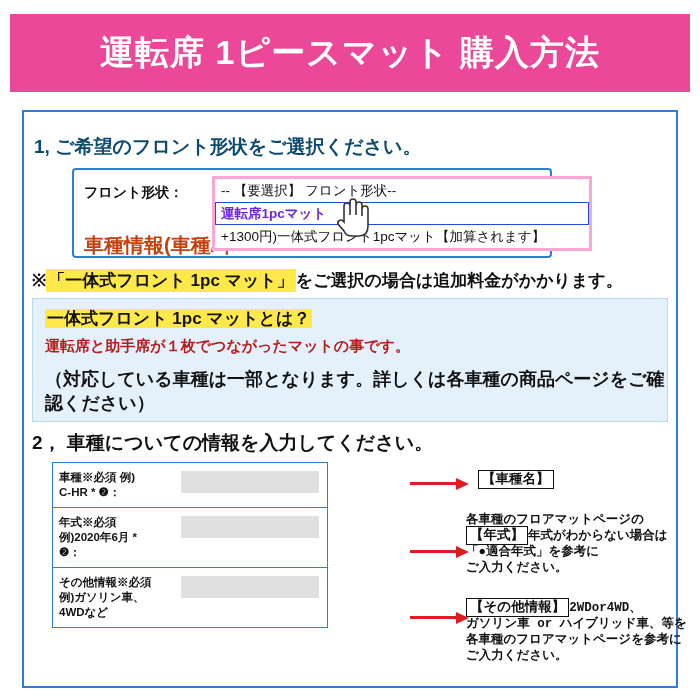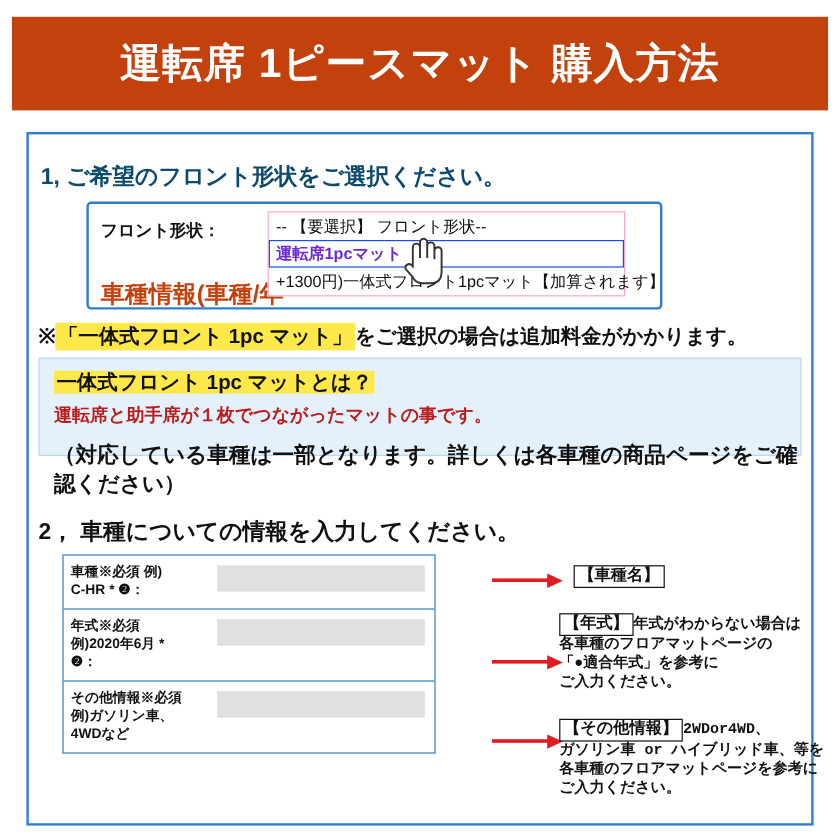--- a/index.html
+++ b/index.html
@@ -20,21 +20,21 @@
     background: #ffffff;
     box-sizing: border-box;
   }
   
   .header {
     position: absolute;
     left: 10px;
     top: 14px;
     width: 680px;
     height: 78px;
-    background: #c2410c;
+    background: #ec4899;
     display: flex;
     align-items: center;
     justify-content: center;
   }
   .header-title {
     color: #ffffff;
     font-size: 34px;
     font-weight: bold;
     letter-spacing: 1px;
     white-space: nowrap;
@@ -89,26 +89,25 @@
     top: 62px;
     font-size: 20px;
     color: #c2410c;
     font-weight: bold;
   }
   
   .dropdown {
     position: absolute;
     left: 212px;
     top: 176px;
-    width: 298px;
-    background: #ffffff;
-    border: 1px solid #f9a8d4;
+    width: 380px;
+    background: #ffffff;
+    border: 3px solid #f9a8d4;
     box-sizing: border-box;
     font-size: 13.5px;
-    margin-left: 11px;
   }
   .dd-item {
     padding: 3px 6px;
     color: #111;
     white-space: nowrap;
     line-height: 17px;
   }
   .dd-item.selected {
     background: #ffffff;
     color: #6d28d9;
@@ -139,21 +138,21 @@
     background: #ffe94a;
     padding: 2px 2px;
   }
 
   
   .infobox {
     position: absolute;
     left: 32px;
     top: 298px;
     width: 636px;
-    height: 82px;
+    height: 124px;
     background: #e4f1fb;
     border: 1px solid #b9d9ef;
     box-sizing: border-box;
   }
   .infobox-title {
     position: absolute;
     left: 12px;
     top: 8px;
     font-size: 17px;
     font-weight: bold;
@@ -188,21 +187,21 @@
     font-size: 19px;
     font-weight: bold;
     color: #111111;
   }
 
   
   .form-table {
     position: absolute;
     left: 52px;
     top: 462px;
-    width: 311px;
+    width: 276px;
     border: 1px solid #2f7fd0;
     box-sizing: border-box;
   }
   .form-row {
     display: flex;
     border-bottom: 1px solid #2f7fd0;
     box-sizing: border-box;
   }
   .form-row:last-child { border-bottom: none; }
   .form-label {
@@ -346,24 +345,24 @@
   <div class="arrow" style="left:410px; top:612px;">
     <div class="shaft"></div>
       <div class="head"></div>
   </div>
 
   <div class="anno" style="left:478px; top:472px;">
     <span class="box">【車種名】</span>
   </div>
 
   <div class="anno" style="left:466px; top:512px;">
+    <div>各車種のフロアマットページの</div>
     <div>
       <span class="box">【年式】</span><span>年式がわからない場合は</span>
     </div>
-    <div>各車種のフロアマットページの</div>
     <div>「●適合年式」を参考に</div>
     <div>ご入力ください。</div>
   </div>
 
   <div class="anno" style="left:466px; top:600px;">
     <div>
       <span class="box">【その他情報】</span><span>2WDor4WD、</span>
     </div>
     <div>ガソリン車 or ハイブリッド車、等を</div>
     <div>各車種のフロアマットページを参考に</div>

